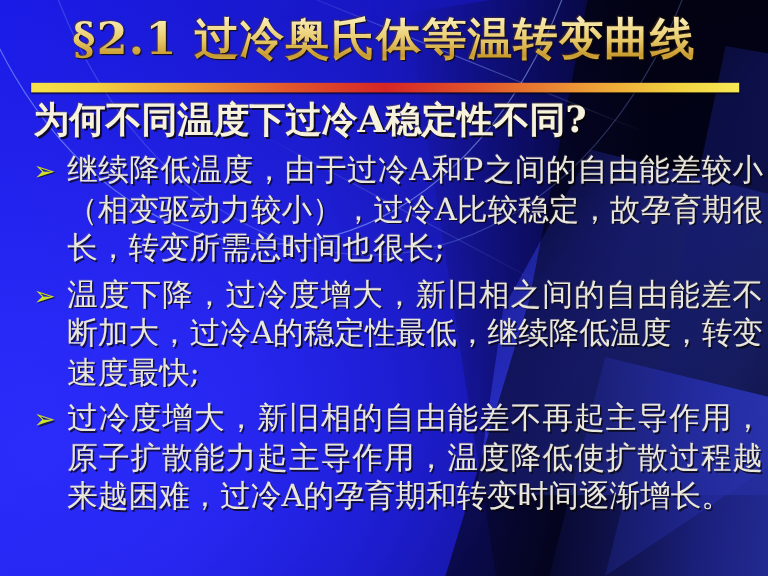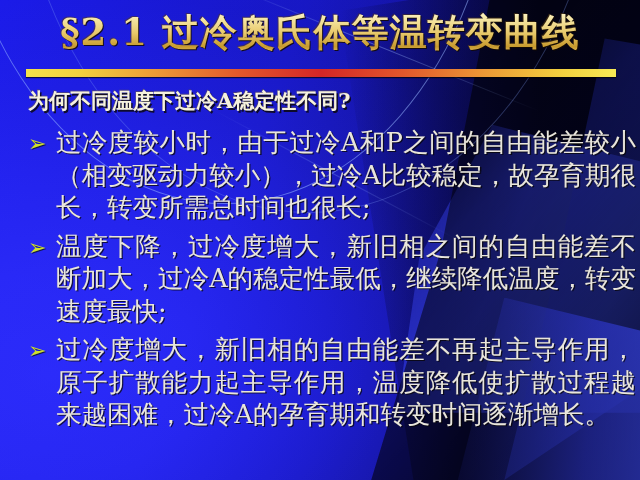--- a/index.html
+++ b/index.html
@@ -153,21 +153,21 @@
     box-shadow: 0 1px 1px rgba(0,0,0,0.65);
   }
 
   .subtitle {
     position: absolute;
     top: 82px;
     left: 28px;
     width: 600px;
     font-family: "DejaVu Serif", "Liberation Serif", serif;
     font-weight: bold;
-    font-size: 21px;
+    font-size: 30px;
     line-height: 38px;
     white-space: nowrap;
     color: #f6f2dc;
     text-shadow: 1.5px 1.5px 0 rgba(10,6,0,0.8), -0.6px -0.6px 0 rgba(120,100,40,0.45);
   }
 
   .bullets {
     position: absolute;
     top: 126px;
     left: 24px;
@@ -222,21 +222,21 @@
     <div class="title">§2.1  过冷奥氏体等温转变曲线</div>
 
     <div class="divider"></div>
 
     <div class="subtitle">为何不同温度下过冷A稳定性不同?</div>
 
     <div class="bullets">
 
       <div class="bullet">
         <span class="marker">➢</span>
-        <span class="txt">过冷度较小时，由于过冷A和P之间的自由能差较小（相变驱动力较小），过冷A比较稳定，故孕育期很长，转变所需总时间也很长;</span>
+        <span class="txt">继续降低温度，由于过冷A和P之间的自由能差较小（相变驱动力较小），过冷A比较稳定，故孕育期很长，转变所需总时间也很长;</span>
       </div>
 
       <div class="bullet">
         <span class="marker">➢</span>
         <span class="txt">温度下降，过冷度增大，新旧相之间的自由能差不断加大，过冷A的稳定性最低，继续降低温度，转变速度最快;</span>
       </div>
 
       <div class="bullet">
         <span class="marker">➢</span>
         <span class="txt">过冷度增大，新旧相的自由能差不再起主导作用，原子扩散能力起主导作用，温度降低使扩散过程越来越困难，过冷A的孕育期和转变时间逐渐增长。</span>

